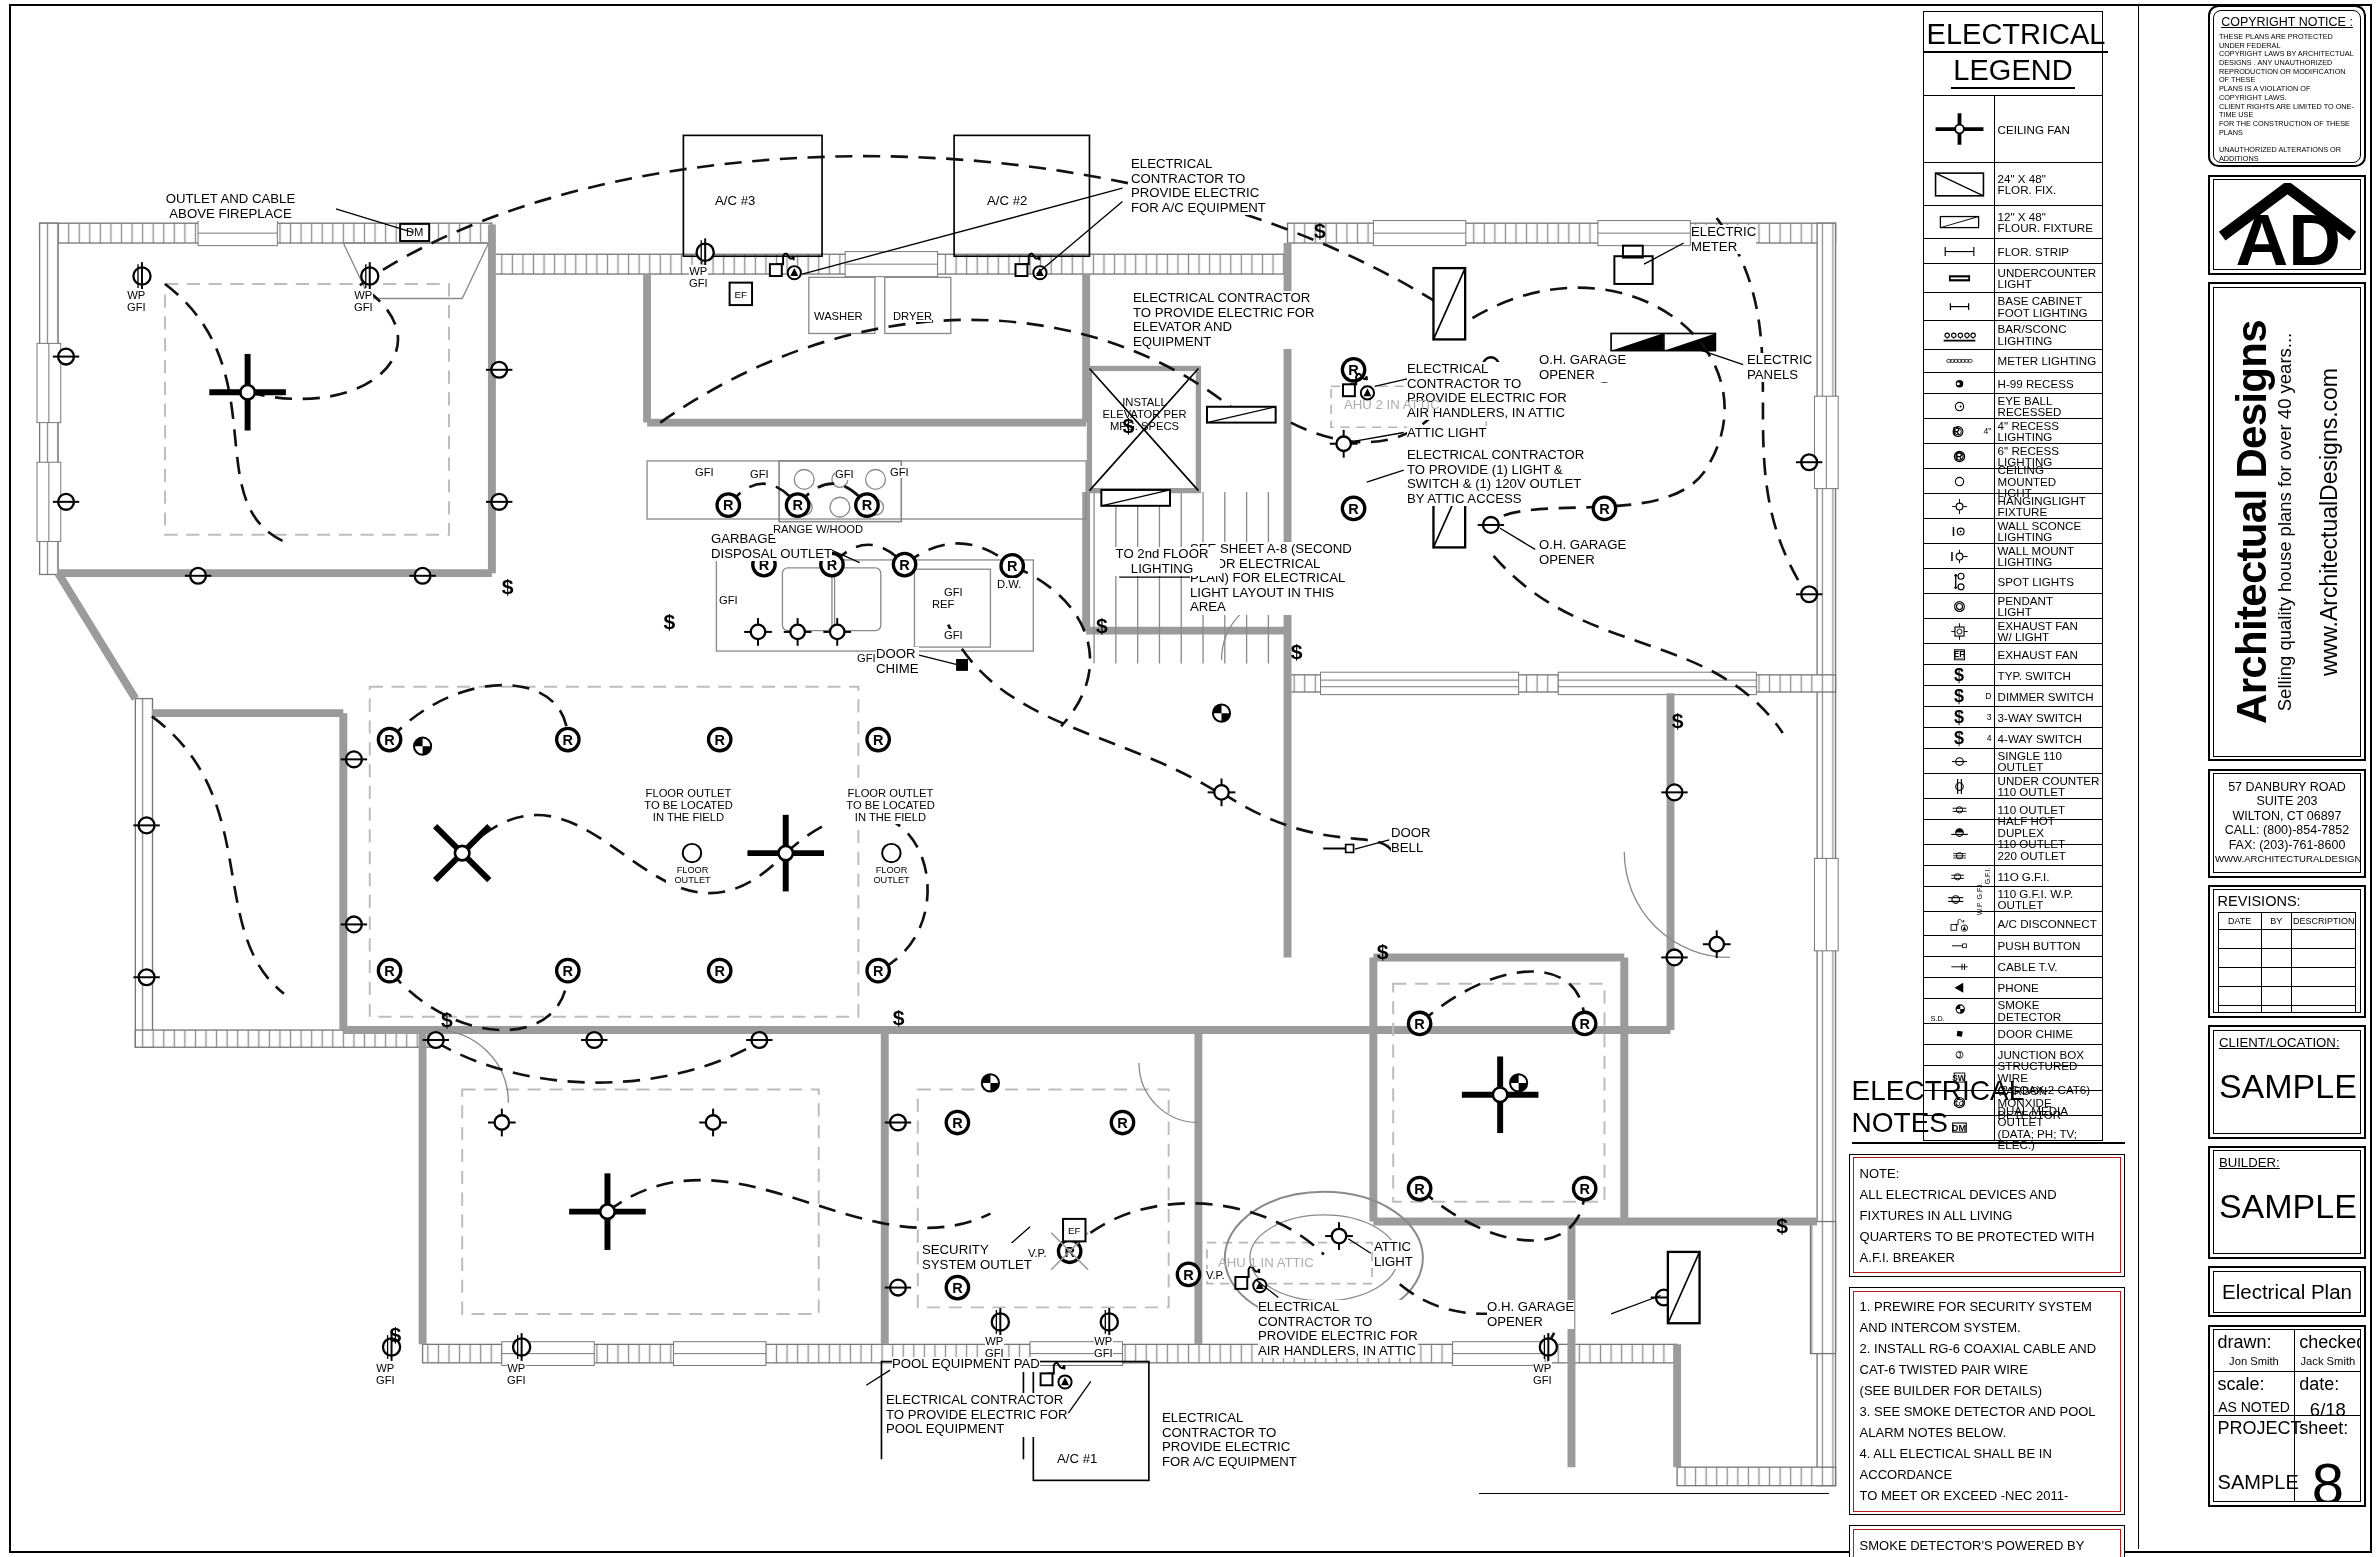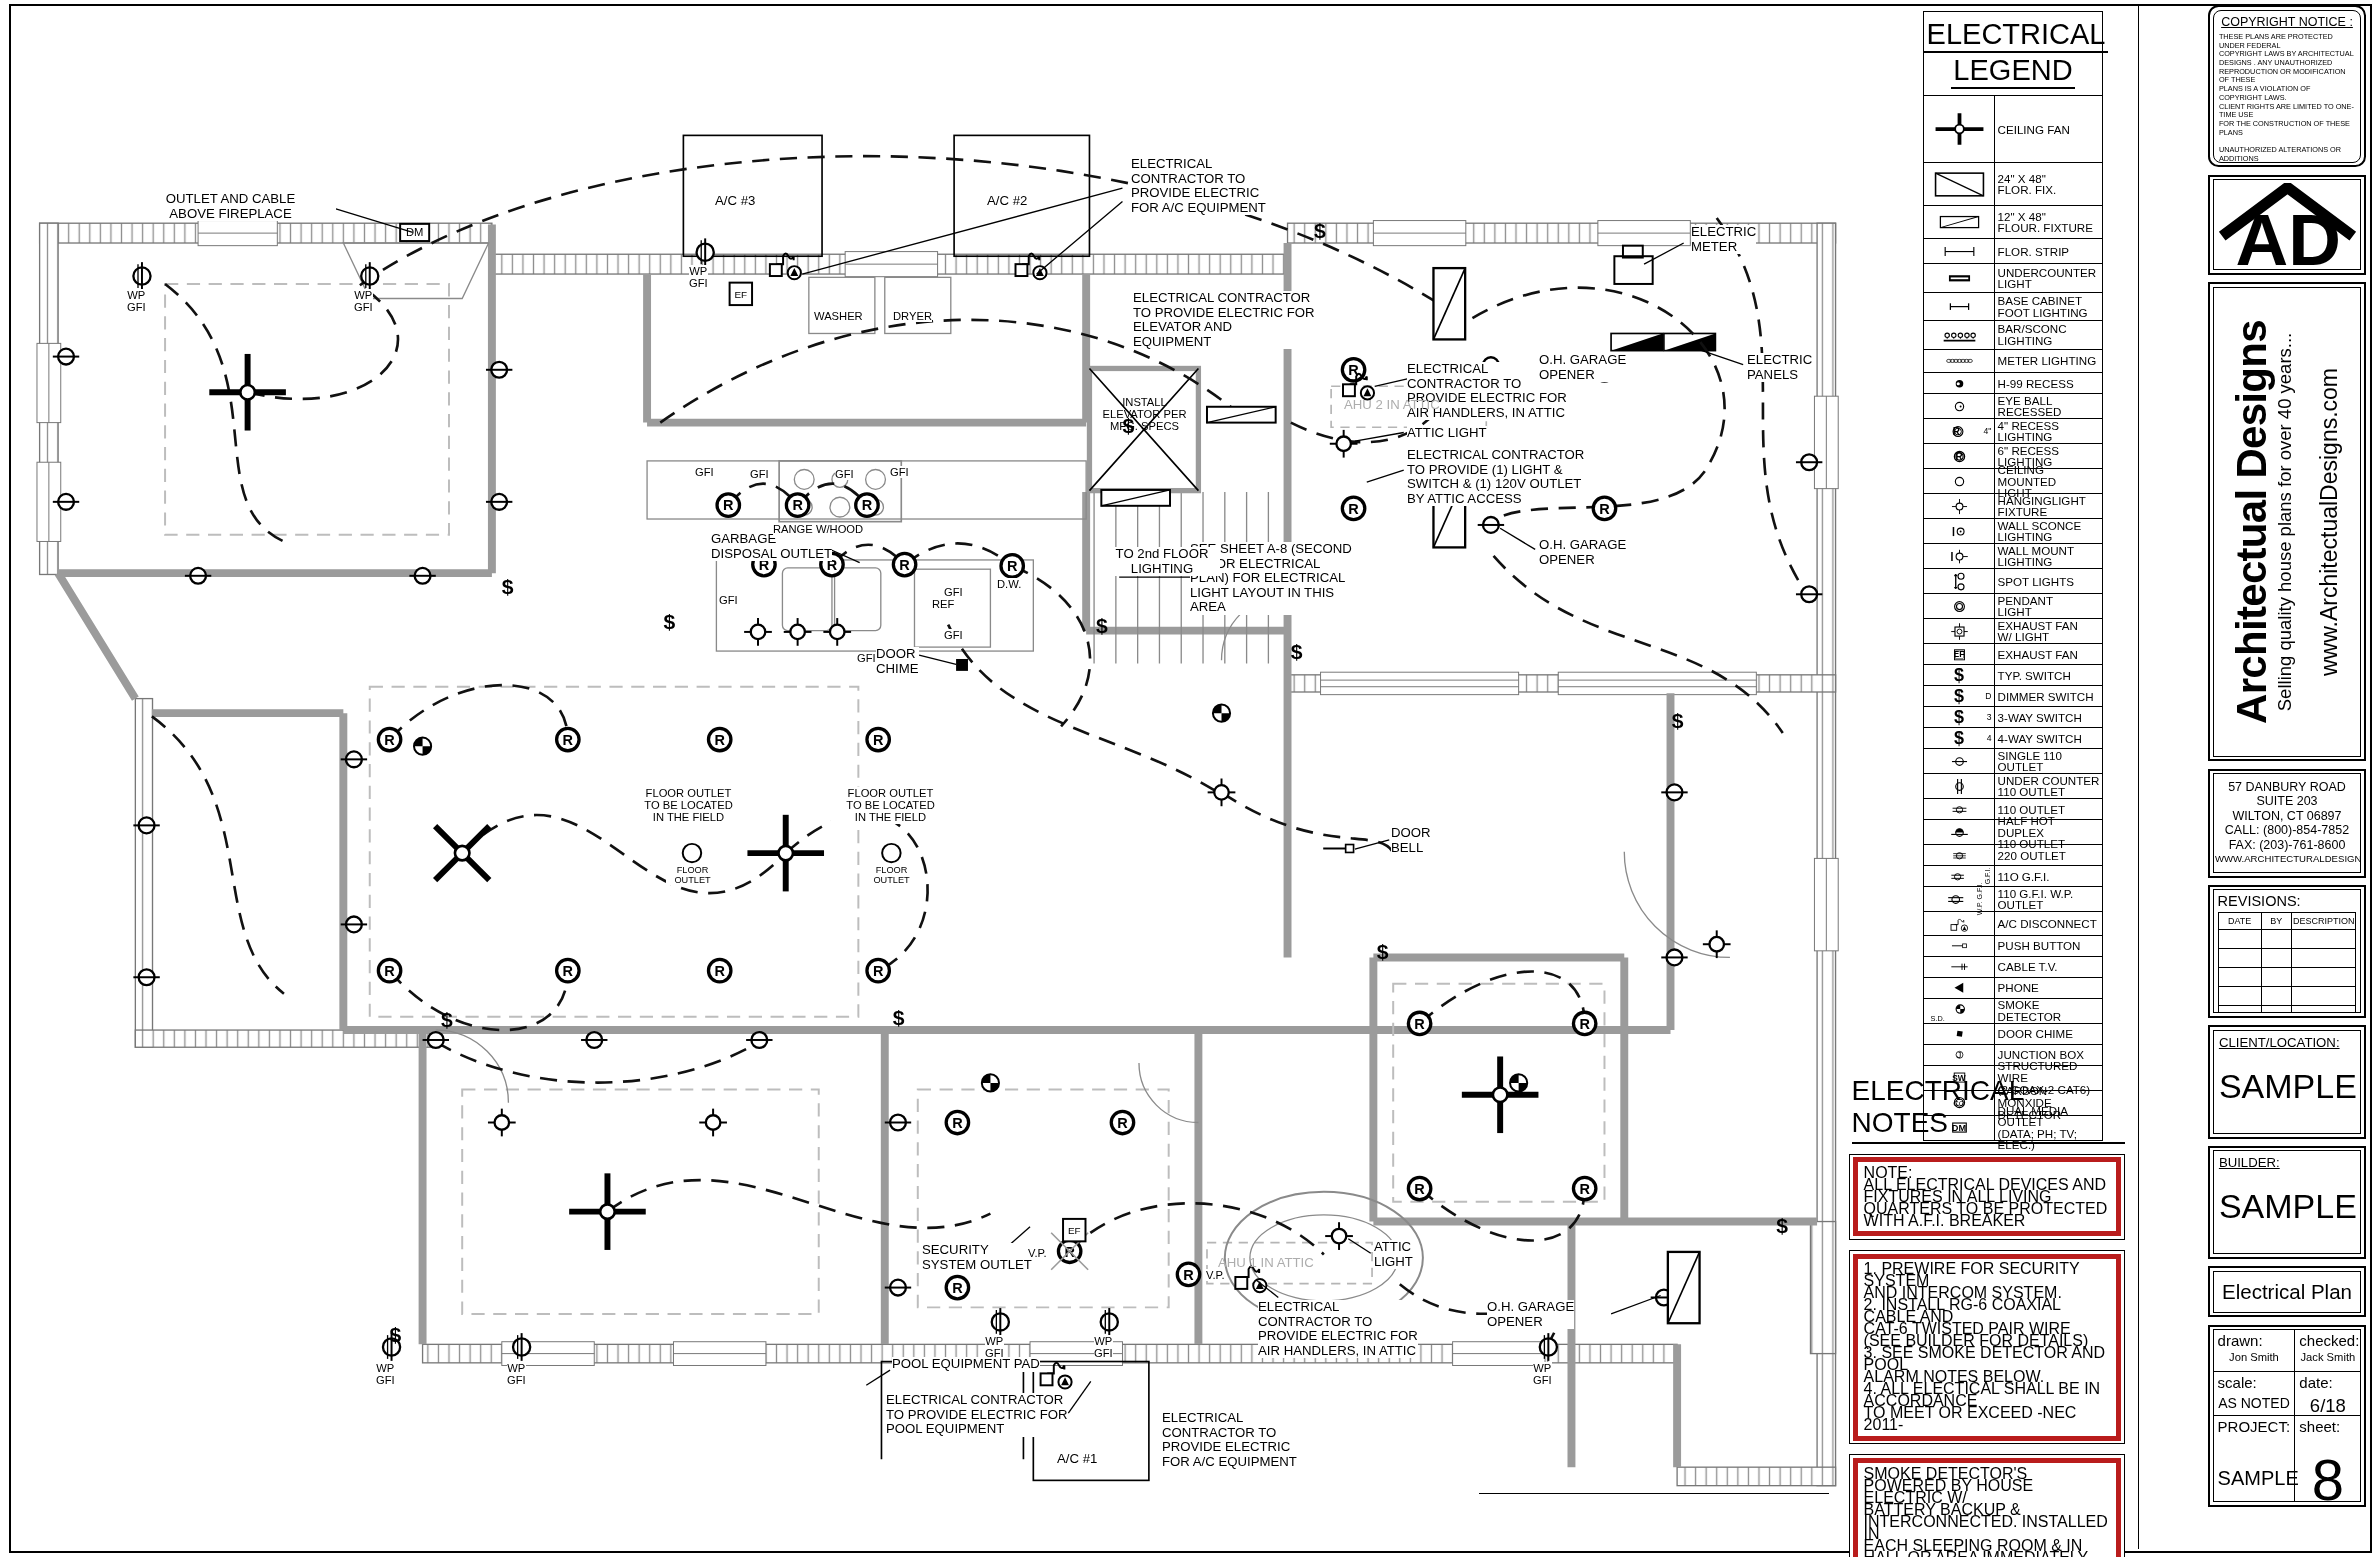--- a/index.html
+++ b/index.html
@@ -29,21 +29,21 @@
   .lrow .lab{flex:1;border-left:1.3px solid #000;padding:0.7px 2.6px;font-size:11.6px;line-height:11.6px;display:flex;align-items:center;white-space:pre-line}
   .g{position:absolute;left:0;right:0;top:50%;transform:translateY(-50%);text-align:center;font-size:10px;font-weight:bold}
   .gs{position:absolute;right:2.6px;top:50%;transform:translateY(-50%);font-size:8.6px}
   .gsd{position:absolute;left:6.6px;bottom:0;font-size:7.3px}
   .gr{position:absolute;right:-1.3px;top:50%;transform:translateY(-50%) rotate(-90deg);font-size:7px;white-space:nowrap}
   .swg{font-size:18px;font-weight:bold}
   
   #notes{position:absolute;left:1849px;top:1075px;width:276px;z-index:5}
   #notes .nhead{font-size:28px;display:inline-block;border-bottom:2px solid #000;padding-bottom:2.6px;margin-left:2.6px}
   .nbox{border:1.7px solid #000;padding:2.6px;margin-top:10px;background:#fff}
-  .nbox .in{border:5px solid #b91c1c;padding:4.6px 6px;font-size:16px;line-height:12px;white-space:pre-line}
+  .nbox .in{border:1px solid #b91c1c;padding:4.6px 6px;font-size:13px;line-height:21px;white-space:pre-line}
   
   #tcol{position:absolute;left:2208px;top:5.3px;width:158px;z-index:5}
   .tb{border:2px solid #000;padding:2.6px;margin-bottom:7.3px;background:#fff;box-sizing:border-box}
   .tb .in{border:1.3px solid #000;box-sizing:border-box;position:relative;overflow:hidden}
   .tb.round{border-radius:10.6px}
   .tb.round .in{border-radius:8px}
   #copy .in{padding:4px 5.3px;height:153px}
   #copy .ct{font-size:12.5px;text-align:center;text-decoration:underline;margin-bottom:4px}
   #copy .cx{font-size:7.3px;line-height:8.7px;white-space:pre-line}
   #adlogo .in{height:91px;display:flex;align-items:center;justify-content:center}
@@ -60,21 +60,21 @@
   #revs th{font-size:9px;font-weight:normal;border:1px solid #000;height:14.5px}
   #revs td{border:1px solid #000;height:16px}
   .sampbox .in{height:104px;padding:4px 5.3px}
   .sampbox .lb{font-size:13.2px;text-decoration:underline}
   .sampbox .sv{font-size:34px;text-align:center;margin-top:17px;letter-spacing:0}
   #planname .in{height:42px;display:flex;align-items:center;justify-content:center;font-size:20.5px}
   #meta .in{height:173px;display:grid;grid-template-columns:55% 45%;grid-template-rows:41px 44px 1fr}
   #meta .cell{border-left:1px solid #000;border-top:1px solid #000;padding:2px 4px;position:relative}
   #meta .cell.c0{border-left:none}
   #meta .cell.r0{border-top:none}
-  #meta .ml{font-size:15px}
+  #meta .ml{font-size:18px}
   #meta .mv{text-align:center;font-size:11.2px;margin-top:1.3px}
   #meta .mv.scale{font-size:14px;margin-top:4px}
   #meta .mv.date{font-size:18.5px;margin-top:4px}
   #meta .mv.proj{font-size:20px;margin-top:32px}
   #meta .mv.sheet{font-size:58px;margin-top:10.6px}
   #meta .ml.u{}
 </style>
 </head>
 <body>
 

